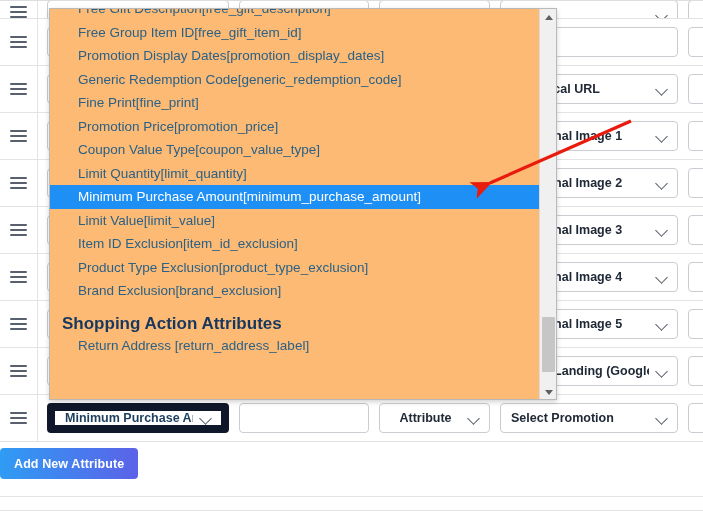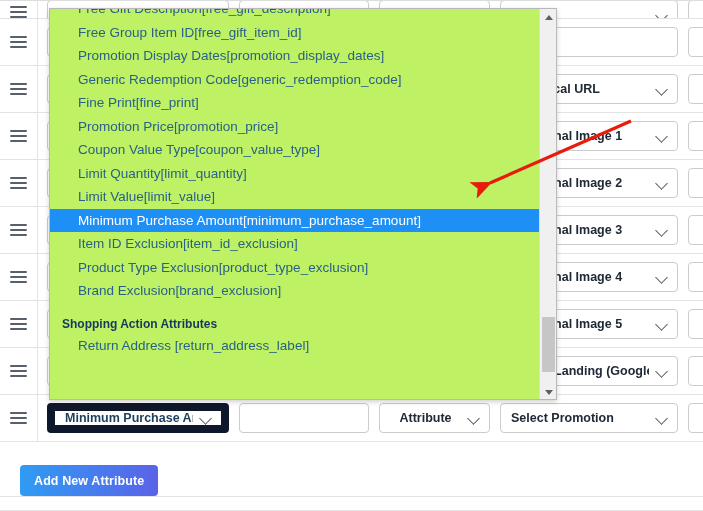--- a/index.html
+++ b/index.html
@@ -109,21 +109,21 @@
     color: #1d3e5c;
   }
 
   
   #dropdown {
     position: absolute;
     left: 49px;
     top: 8px;
     width: 508px;
     height: 392px;
-    background: #bef264;
+    background: #fdba74;
     border: 1px solid #b9b9b9;
     box-shadow: 0 2px 5px rgba(0,0,0,.18);
     overflow: hidden;
     z-index: 40;
   }
   #dd-list {
     position: absolute;
     left: 0; top: 0;
     width: 491px;
     height: 392px;
@@ -140,21 +140,21 @@
     overflow: hidden;
   }
   .dd-item.sel {
     background: #1e90f5;
     color: #ffffff;
   }
   .dd-group {
     height: 23.5px;
     line-height: 26px;
     padding-left: 12px;
-    font-size: 12px;
+    font-size: 17px;
     font-weight: bold;
     color: #17375e;
     white-space: nowrap;
   }
 
   
   #dd-scroll {
     position: absolute;
     right: 0; top: 0;
     width: 17px; height: 392px;
@@ -189,22 +189,21 @@
   
   #actionbar {
     position: absolute;
     left: 0;
     top: 448px;
     width: 703px;
     height: 49px;
     background: #ffffff;
     border-bottom: 1px solid #e3e3e3;
     display: flex;
-    align-items: flex-end;
-    padding-left: 20px;
+    align-items: flex-start;
     z-index: 10;
   }
   #add-btn {
     height: 31px;
     padding: 0 14px;
     border: none;
     border-radius: 4px;
     background: linear-gradient(to right, #2f9cf4, #5b62e8);
     color: #ffffff;
     font-size: 12.5px;
@@ -536,22 +535,22 @@
   <div id="dropdown">
     <div id="dd-list">
         <div class="dd-item" style="margin-top: -12px;">Free Gift Description[free_gift_description]</div>
         <div class="dd-item">Free Group Item ID[free_gift_item_id]</div>
         <div class="dd-item">Promotion Display Dates[promotion_display_dates]</div>
         <div class="dd-item">Generic Redemption Code[generic_redemption_code]</div>
         <div class="dd-item">Fine Print[fine_print]</div>
         <div class="dd-item">Promotion Price[promotion_price]</div>
         <div class="dd-item">Coupon Value Type[coupon_value_type]</div>
         <div class="dd-item">Limit Quantity[limit_quantity]</div>
+        <div class="dd-item sel">Minimum Purchase Amount[minimum_purchase_amount]</div>
         <div class="dd-item">Limit Value[limit_value]</div>
-        <div class="dd-item sel">Minimum Purchase Amount[minimum_purchase_amount]</div>
         <div class="dd-item">Item ID Exclusion[item_id_exclusion]</div>
         <div class="dd-item">Product Type Exclusion[product_type_exclusion]</div>
         <div class="dd-item">Brand Exclusion[brand_exclusion]</div>
         <div class="dd-group" style="margin-top: 8px;">Shopping Action Attributes</div>
         <div class="dd-item">Return Address [return_address_label]</div>
       </div>
     <div id="dd-scroll">
       <div class="sb-arrow up">
           <i></i>
         </div>

